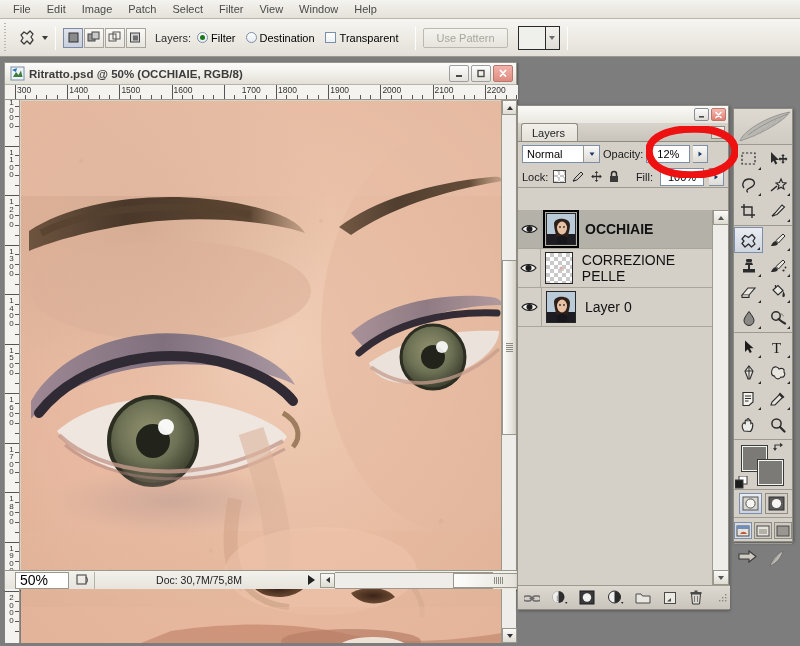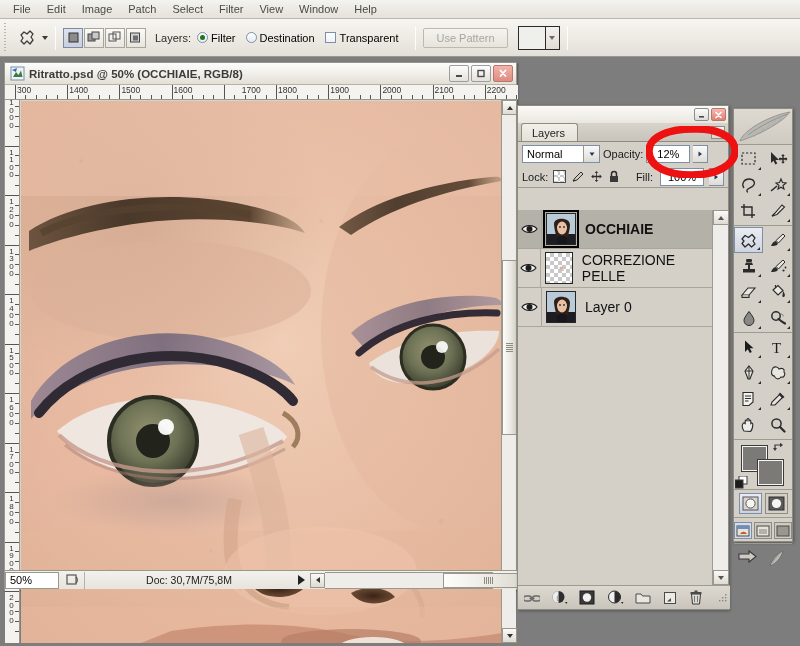--- a/index.html
+++ b/index.html
@@ -145,21 +145,21 @@
     background-image:repeating-linear-gradient(to right,#8d8b82 0 1px,transparent 1px 2px); }
 
   
   #statusbar{
     position:absolute; left:0; bottom:0; width:513px; height:19px;
     background:linear-gradient(to bottom,#f3f1ec,#e6e4dc);
     border-top:1px solid #9a978c; display:flex; align-items:center;
   }
   .st-zoom{
     width:54px;height:17px;background:#fff;border:1px solid #9a978c;
-    display:flex;align-items:center;padding-left:4px;font-size:11px;margin-left:0;
+    display:flex;align-items:center;padding-left:4px;font-size:14px;margin-left:10px;
   }
   .st-prev{ width:26px;height:17px;display:flex;align-items:center;justify-content:center;
             border-right:1px solid #b5b2a7; }
   .st-doc{ flex:0 0 auto; width:208px; text-align:center; font-size:10.5px; color:#1c1c1c; }
   .st-tri{ width:0;height:0;border-top:5px solid transparent;border-bottom:5px solid transparent;
            border-left:7px solid #222; margin:0 5px; }
 
   
   #layers{
     position:absolute; left:517px; top:105px; width:212px; height:505px;

